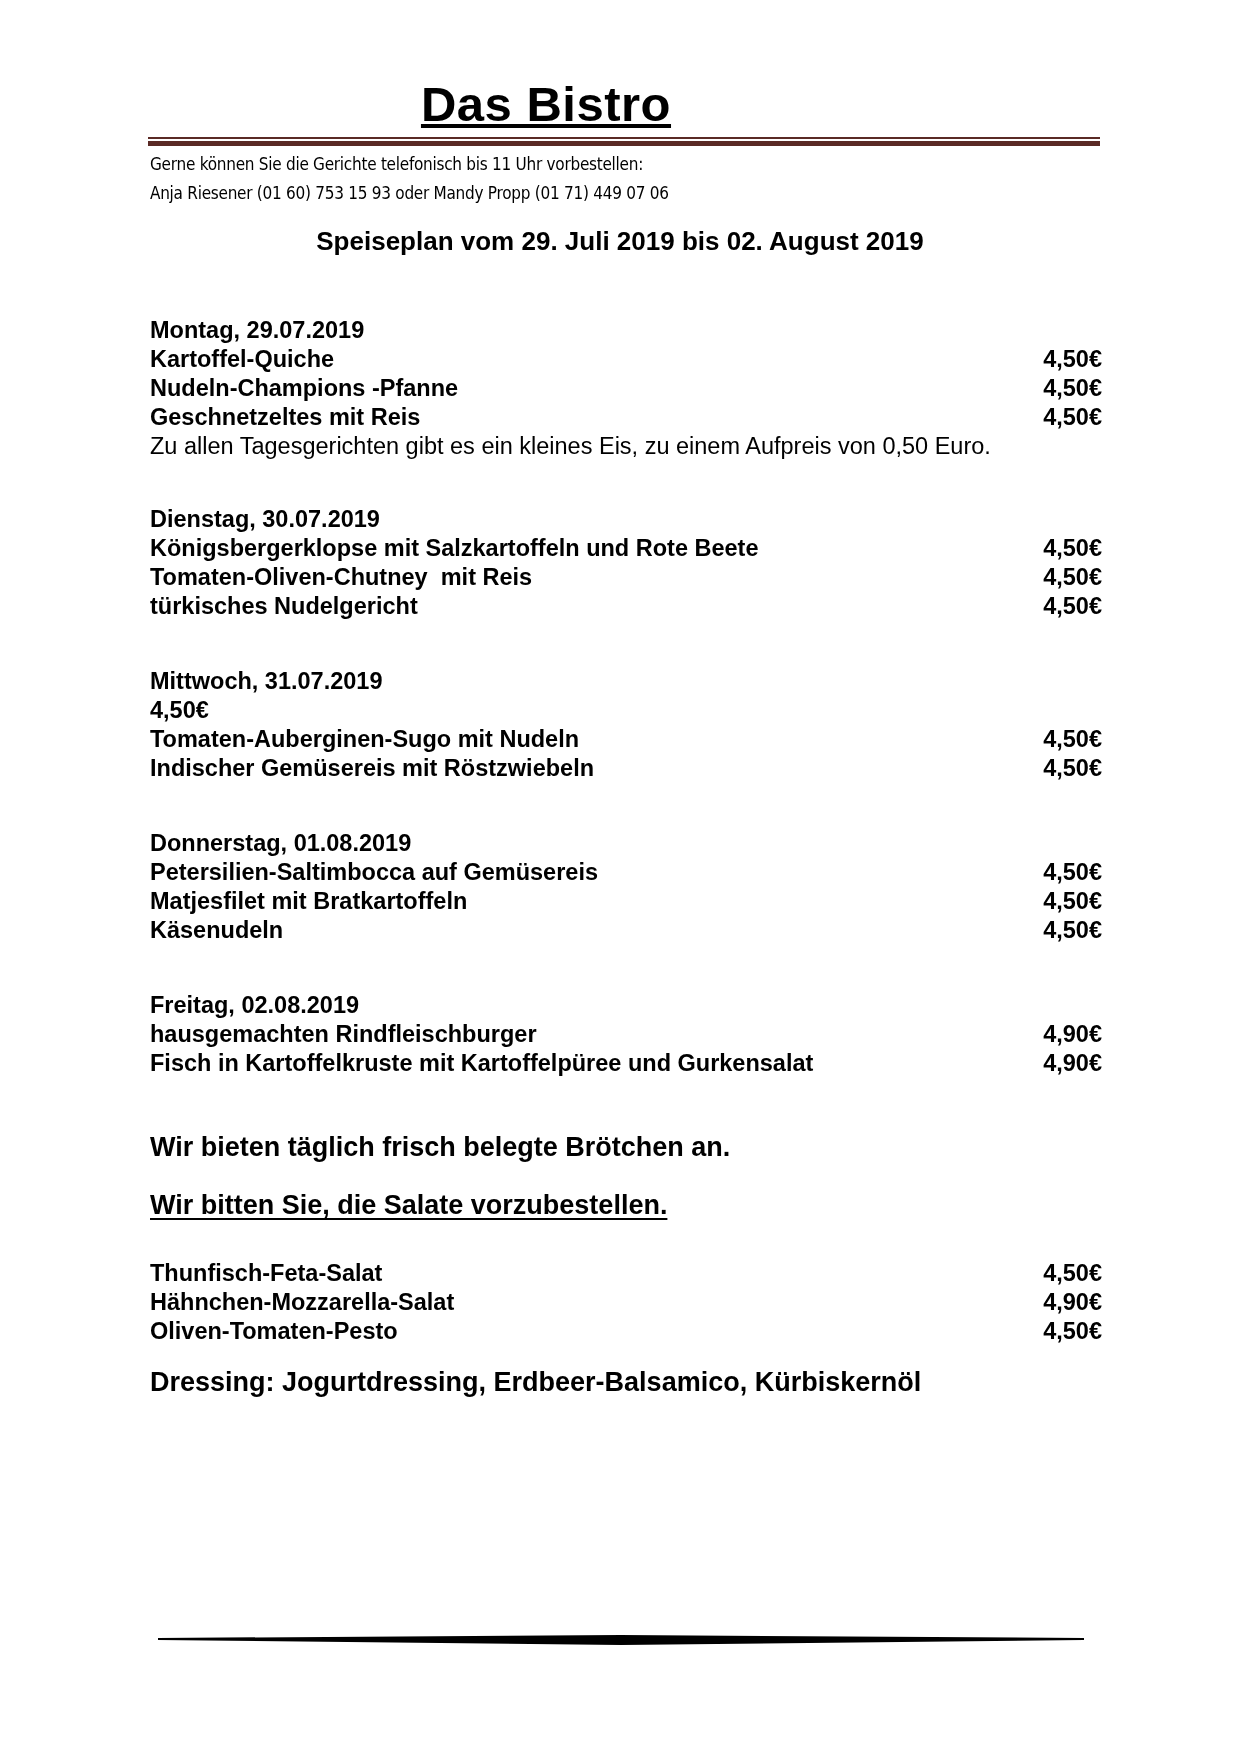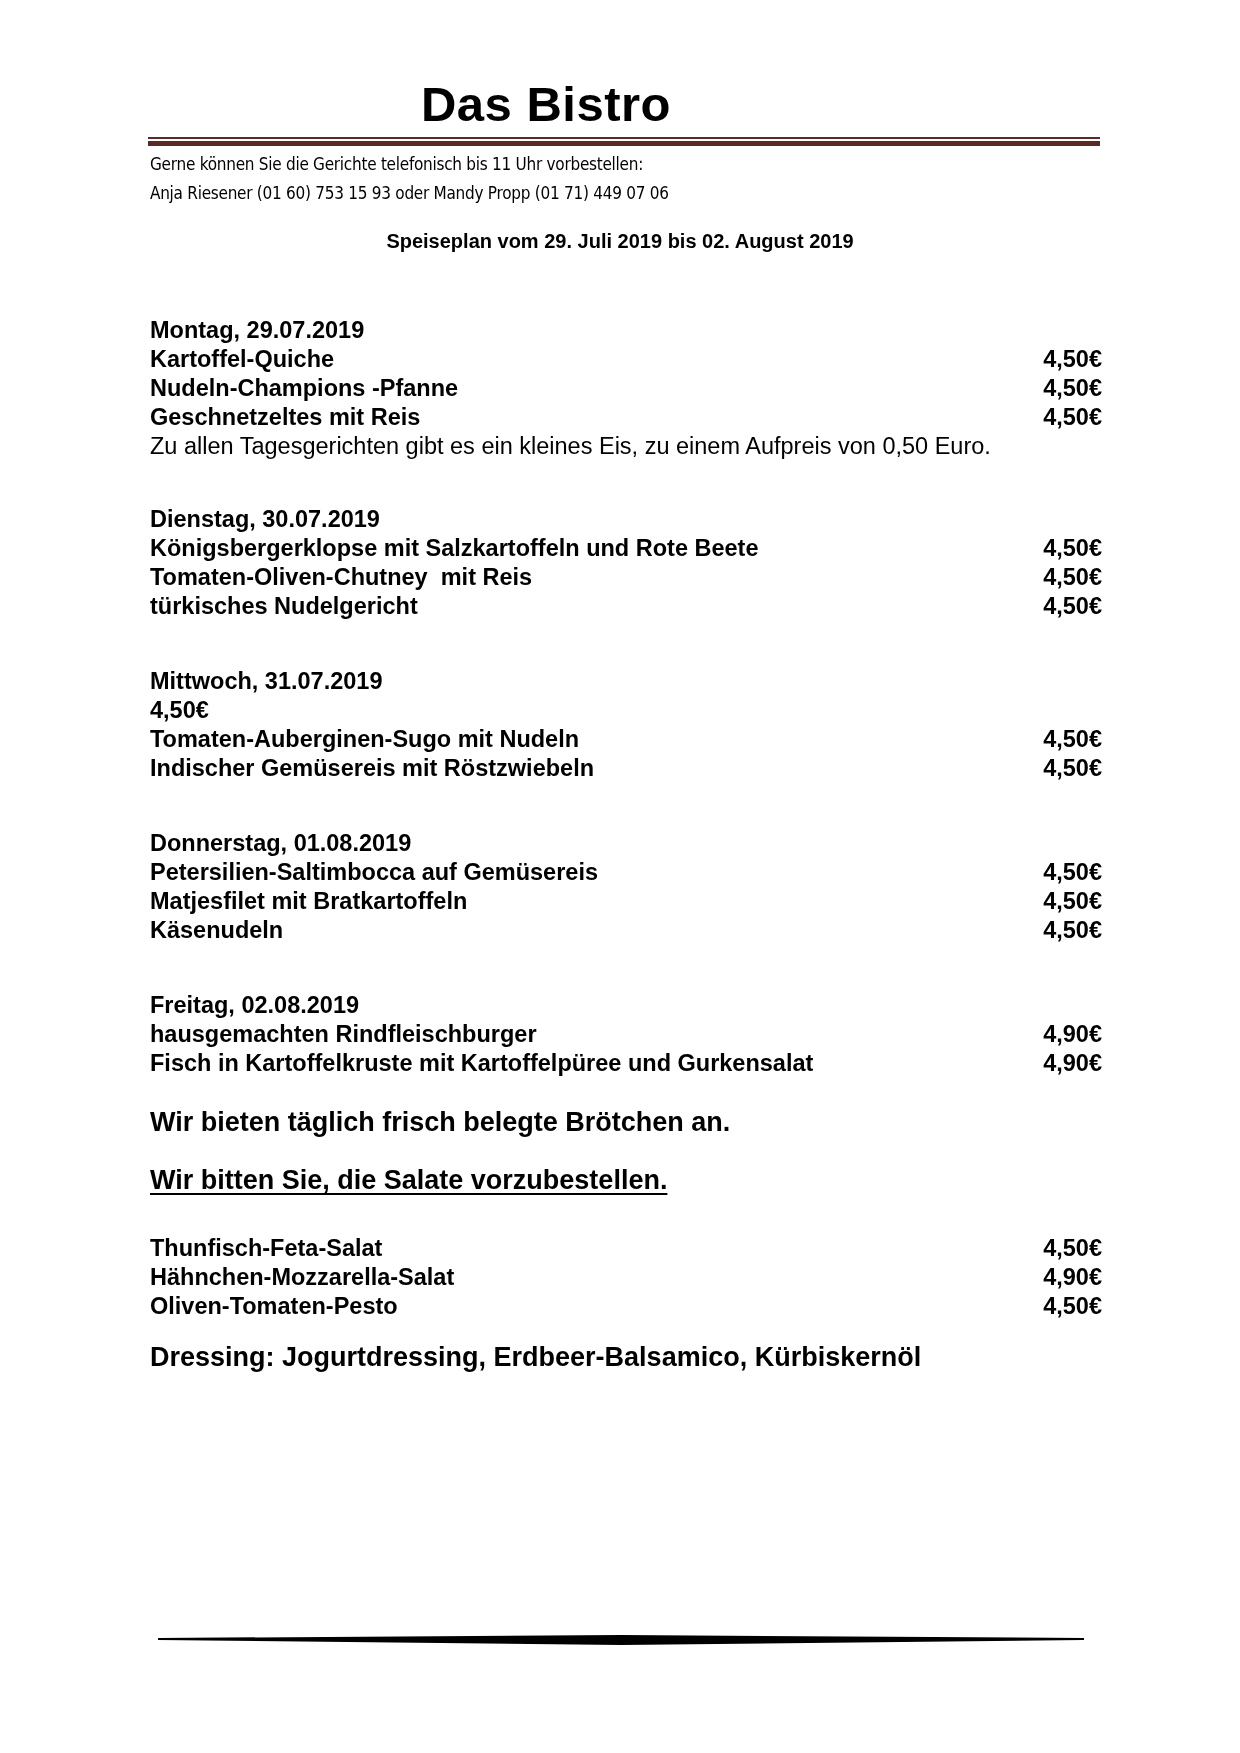--- a/index.html
+++ b/index.html
@@ -19,20 +19,21 @@
       position: absolute;
       top: 74px;
       left: 0;
       width: 1092px;
       text-align: center;
       font-family: "Liberation Sans", sans-serif;
       font-weight: bold;
       font-size: 49px;
       line-height: 60px;
       letter-spacing: 0.5px;
+      text-decoration: underline;
     }
     .header-rule {
       position: absolute;
       top: 137px;
       left: 148px;
       width: 952px;
       height: 9px;
     }
     .header-rule .thin {
       position: absolute;
@@ -62,21 +63,21 @@
       transform-origin: left top;
       white-space: nowrap;
     }
     .subtitle {
       position: absolute;
       top: 226px;
       left: 0;
       width: 1240px;
       text-align: center;
       font-weight: bold;
-      font-size: 20px;
+      font-size: 26px;
       line-height: 30px;
     }
     .menu {
       position: absolute;
       left: 150px;
       top: 316px;
       width: 952px;
     }
     .row {
       display: flex;
@@ -191,21 +192,21 @@
     <div class="row">
       <span>Matjesfilet mit Bratkartoffeln</span>
       <span class="price">4,50€</span>
     </div>
     <div class="row">
       <span>Käsenudeln</span>
       <span class="price">4,50€</span>
     </div>
   </div>
 
-  <div class="day" style="margin-bottom:30px">
+  <div class="day" style="margin-bottom:55px">
     <div class="day-title">Freitag, 02.08.2019</div>
     <div class="row">
       <span>hausgemachten Rindfleischburger</span>
       <span class="price">4,90€</span>
     </div>
     <div class="row">
       <span>Fisch in Kartoffelkruste mit Kartoffelpüree und Gurkensalat</span>
       <span class="price">4,90€</span>
     </div>
   </div>

